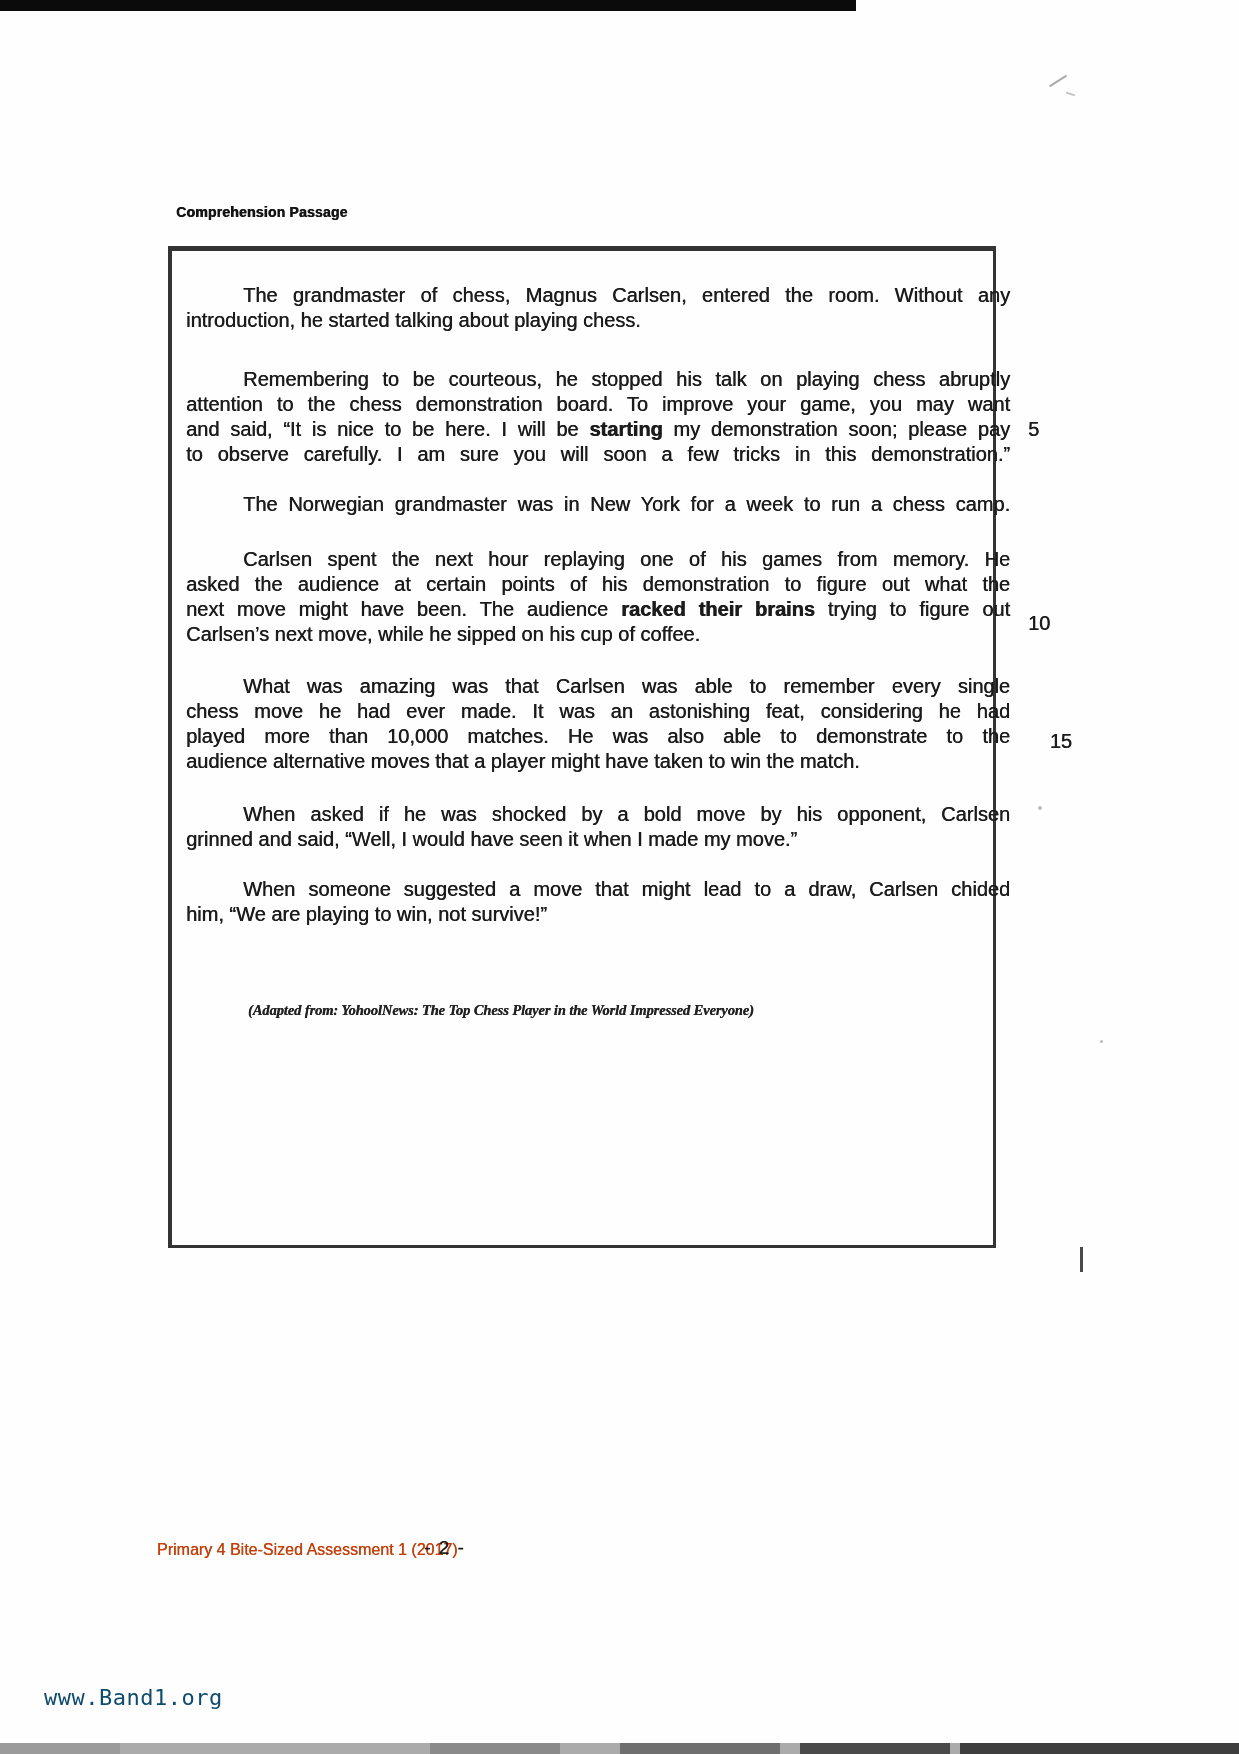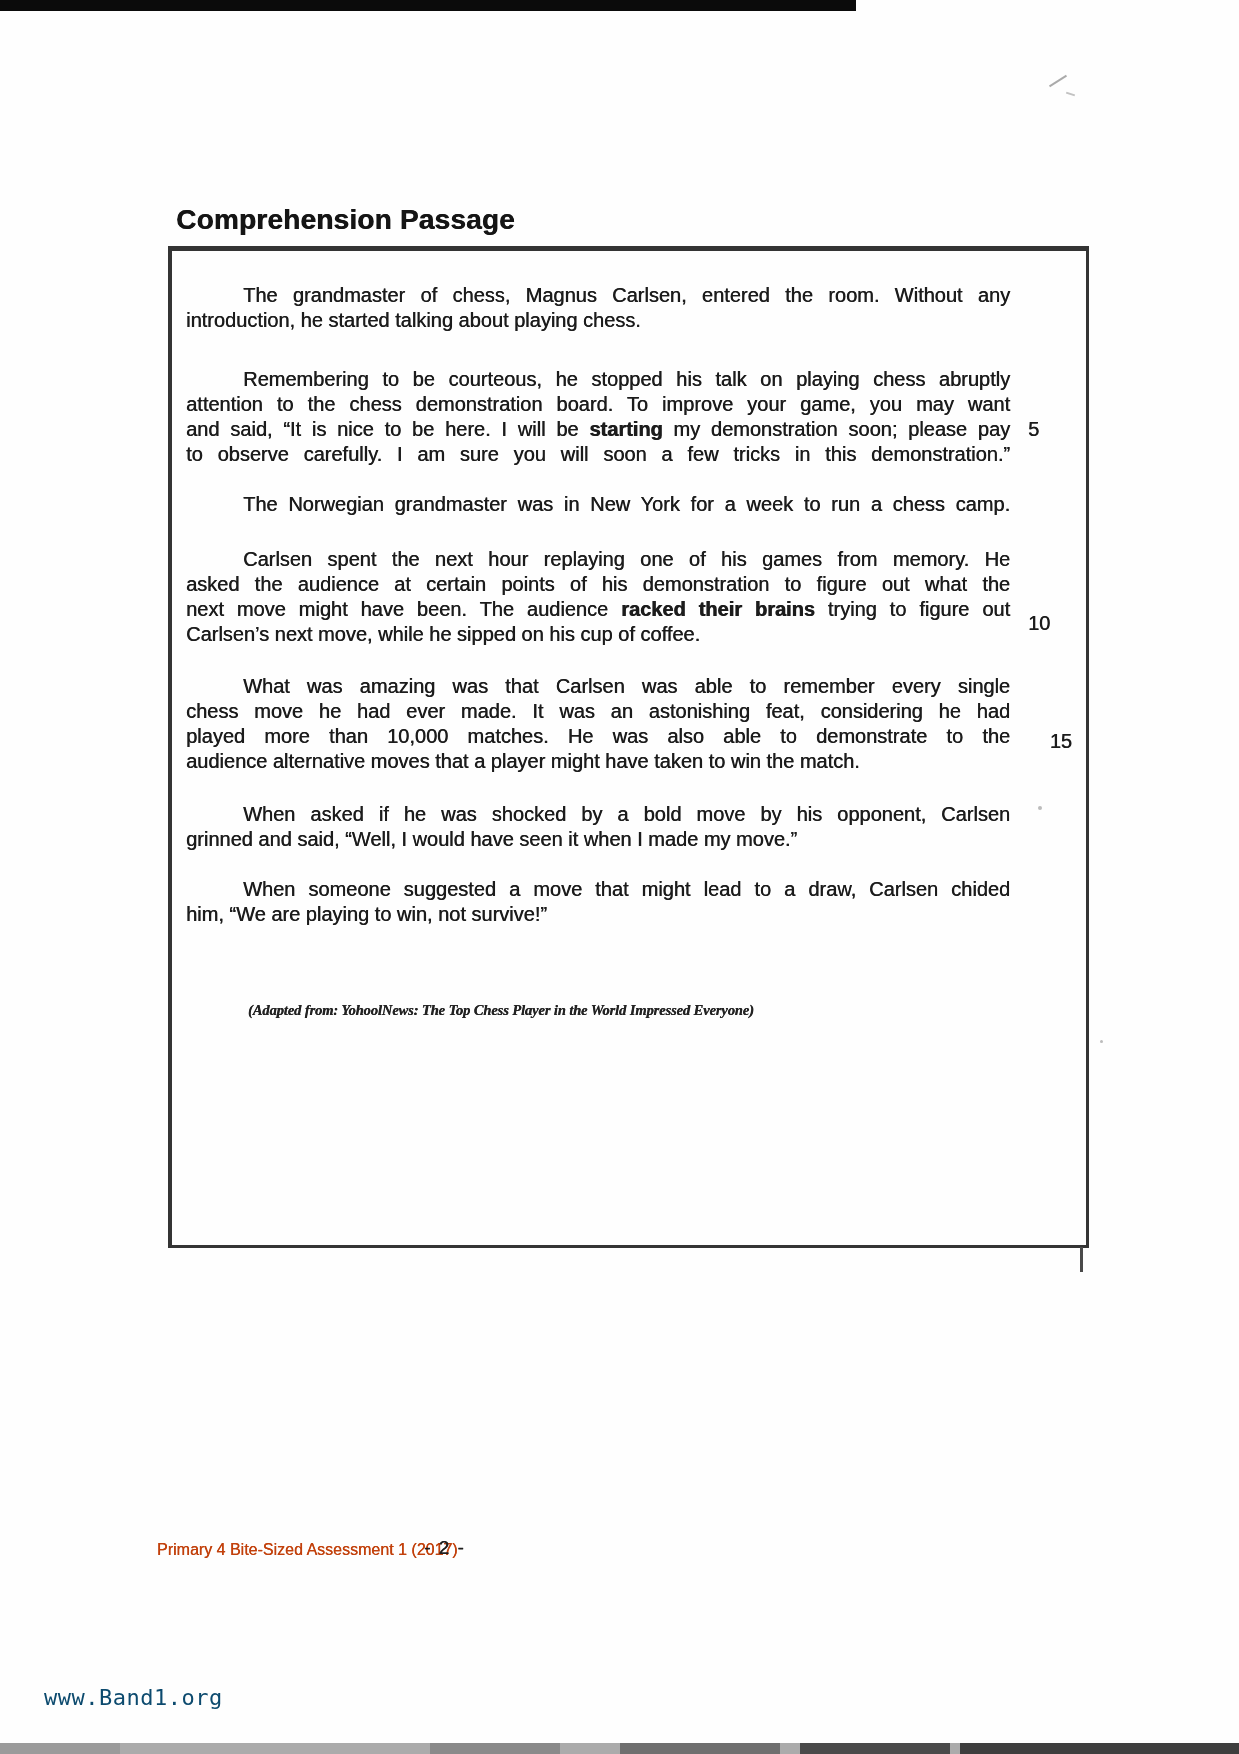--- a/index.html
+++ b/index.html
@@ -17,26 +17,26 @@
   .seg4{left:800px;width:150px;background:#4a4a4a;}
   .seg5{left:960px;width:279px;background:#3e3e3e;}
   
   .pencil-mark{position:absolute;left:1048px;top:80px;width:20px;height:2px;background:#8e8e8e;transform:rotate(-32deg);opacity:.75;}
   .pencil-mark2{position:absolute;left:1066px;top:93px;width:9px;height:2px;background:#9a9a9a;transform:rotate(18deg);opacity:.6;}
   .speck{position:absolute;width:4px;height:4px;border-radius:50%;background:#858585;opacity:.55;}
   .speck-a{left:1038px;top:806px;}
   .speck-b{left:1100px;top:1040px;width:3px;height:3px;}
   
   .page-title{
-    position:absolute;left:176px;top:204px;font-size:28px;font-weight:bold;
+    position:absolute;left:176px;top:204px;font-size:14px;font-weight:bold;
     letter-spacing:.2px;color:#151515;text-shadow:.6px 0 0 currentColor;
   }
   
   .passage-box{
-    position:absolute;left:168px;top:246px;width:921px;height:1002px;
+    position:absolute;left:168px;top:246px;width:828px;height:1002px;
     border:3px solid #343434;border-top-width:5px;border-left-width:4px;
     box-sizing:border-box;background:transparent;
   }
   .border-tail{position:absolute;left:1080px;top:1247px;width:3px;height:25px;background:#4a4a4a;}
   
   .para{position:absolute;left:14px;width:824px;}
   .p1{top:32px;}  .p2{top:116px;} .p3{top:241px;} .p4{top:296px;}
   .p5{top:423px;} .p6{top:551px;} .p7{top:626px;}
   .line{
     height:25px;line-height:25px;font-size:20px;color:#1c1c1c;

